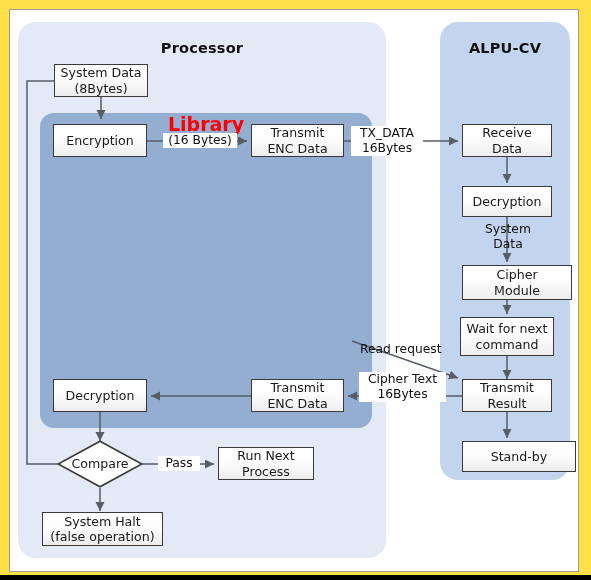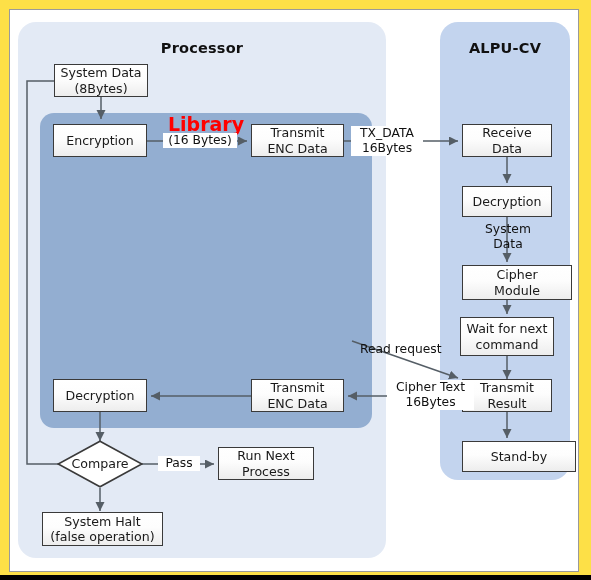--- a/index.html
+++ b/index.html
@@ -243,19 +243,19 @@
   <div class="elabel" style="left:163px; top:133px; width:72px;">(16 Bytes)</div>
 
   <div class="elabel" style="left:351px; top:126px; width:70px;">TX_DATA
 16Bytes</div>
 
   <div class="elabel nobg" style="left:471px; top:222px; width:72px;">System
 Data</div>
 
   <div class="elabel nobg" style="left:359px; top:342px; width:92px; text-align:left;">Read request</div>
 
-  <div class="elabel" style="left:359px; top:380px; width:85px;margin-left:28px;">Cipher Text
+  <div class="elabel" style="left:359px; top:372px; width:85px;">Cipher Text
 16Bytes</div>
 
   <div class="elabel" style="left:158px; top:456px; width:40px;">Pass</div>
 
   <div class="bottom-bar"></div>
 </div>
 
 </body></html>

